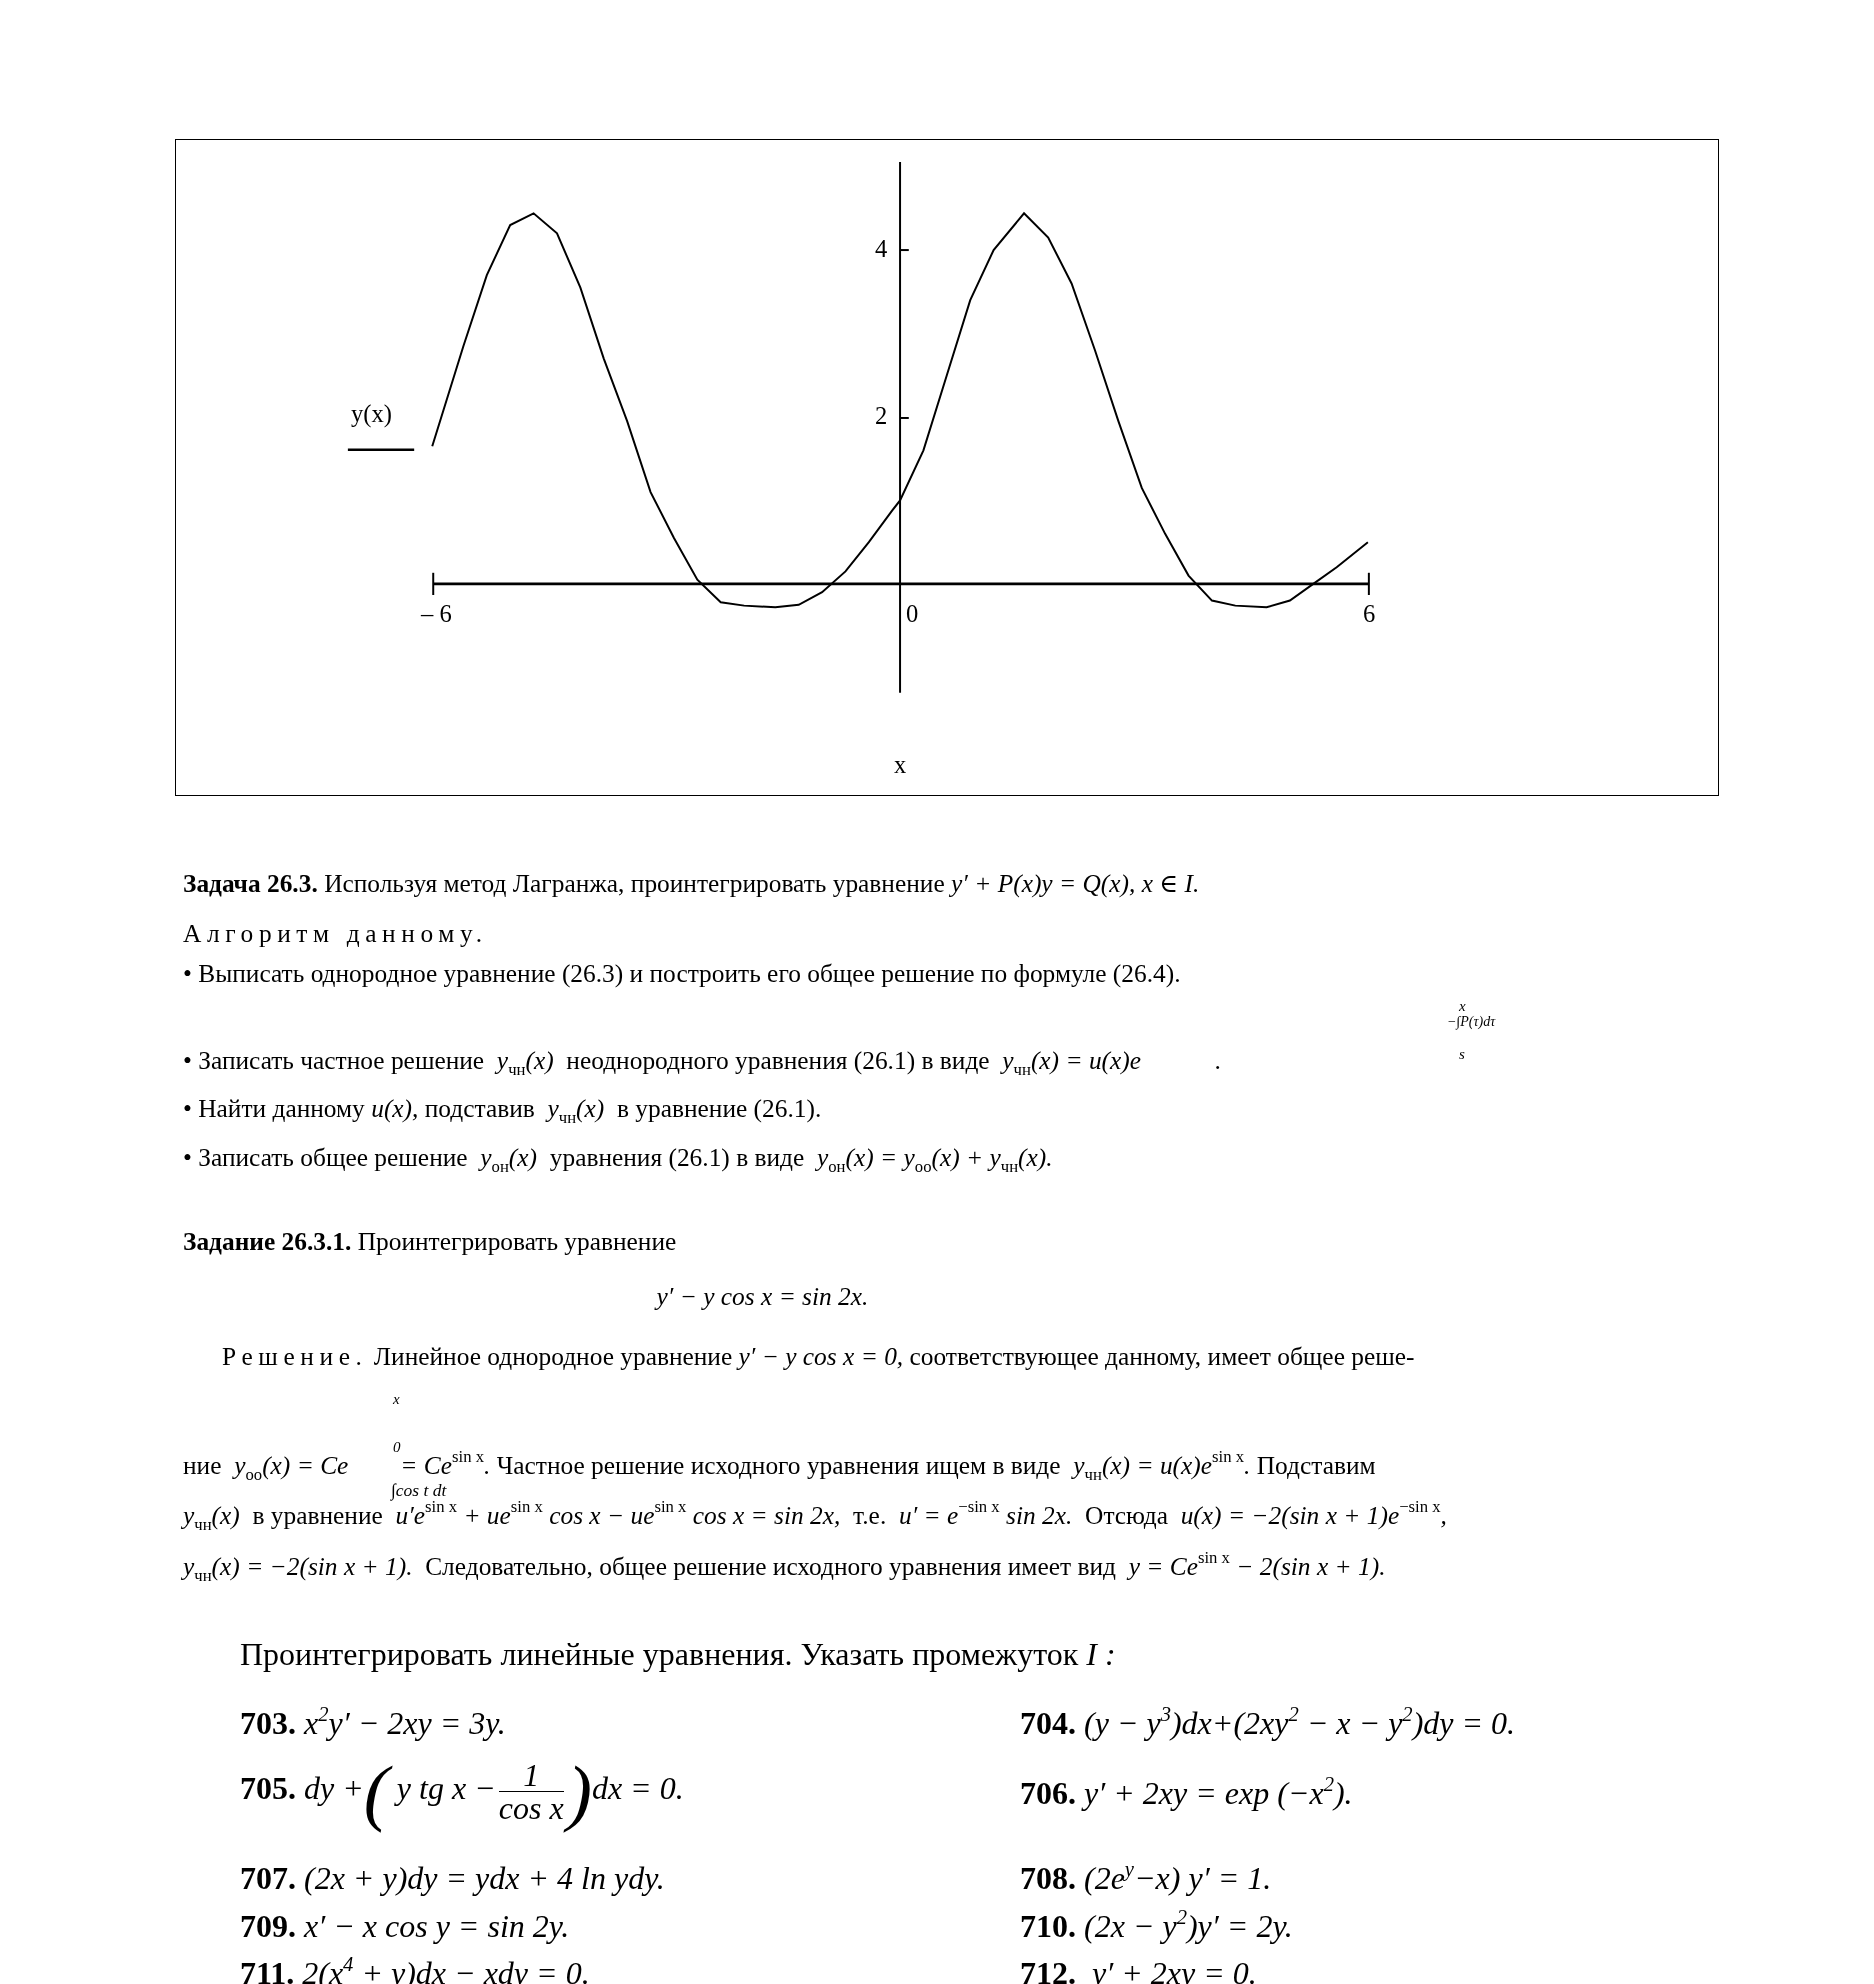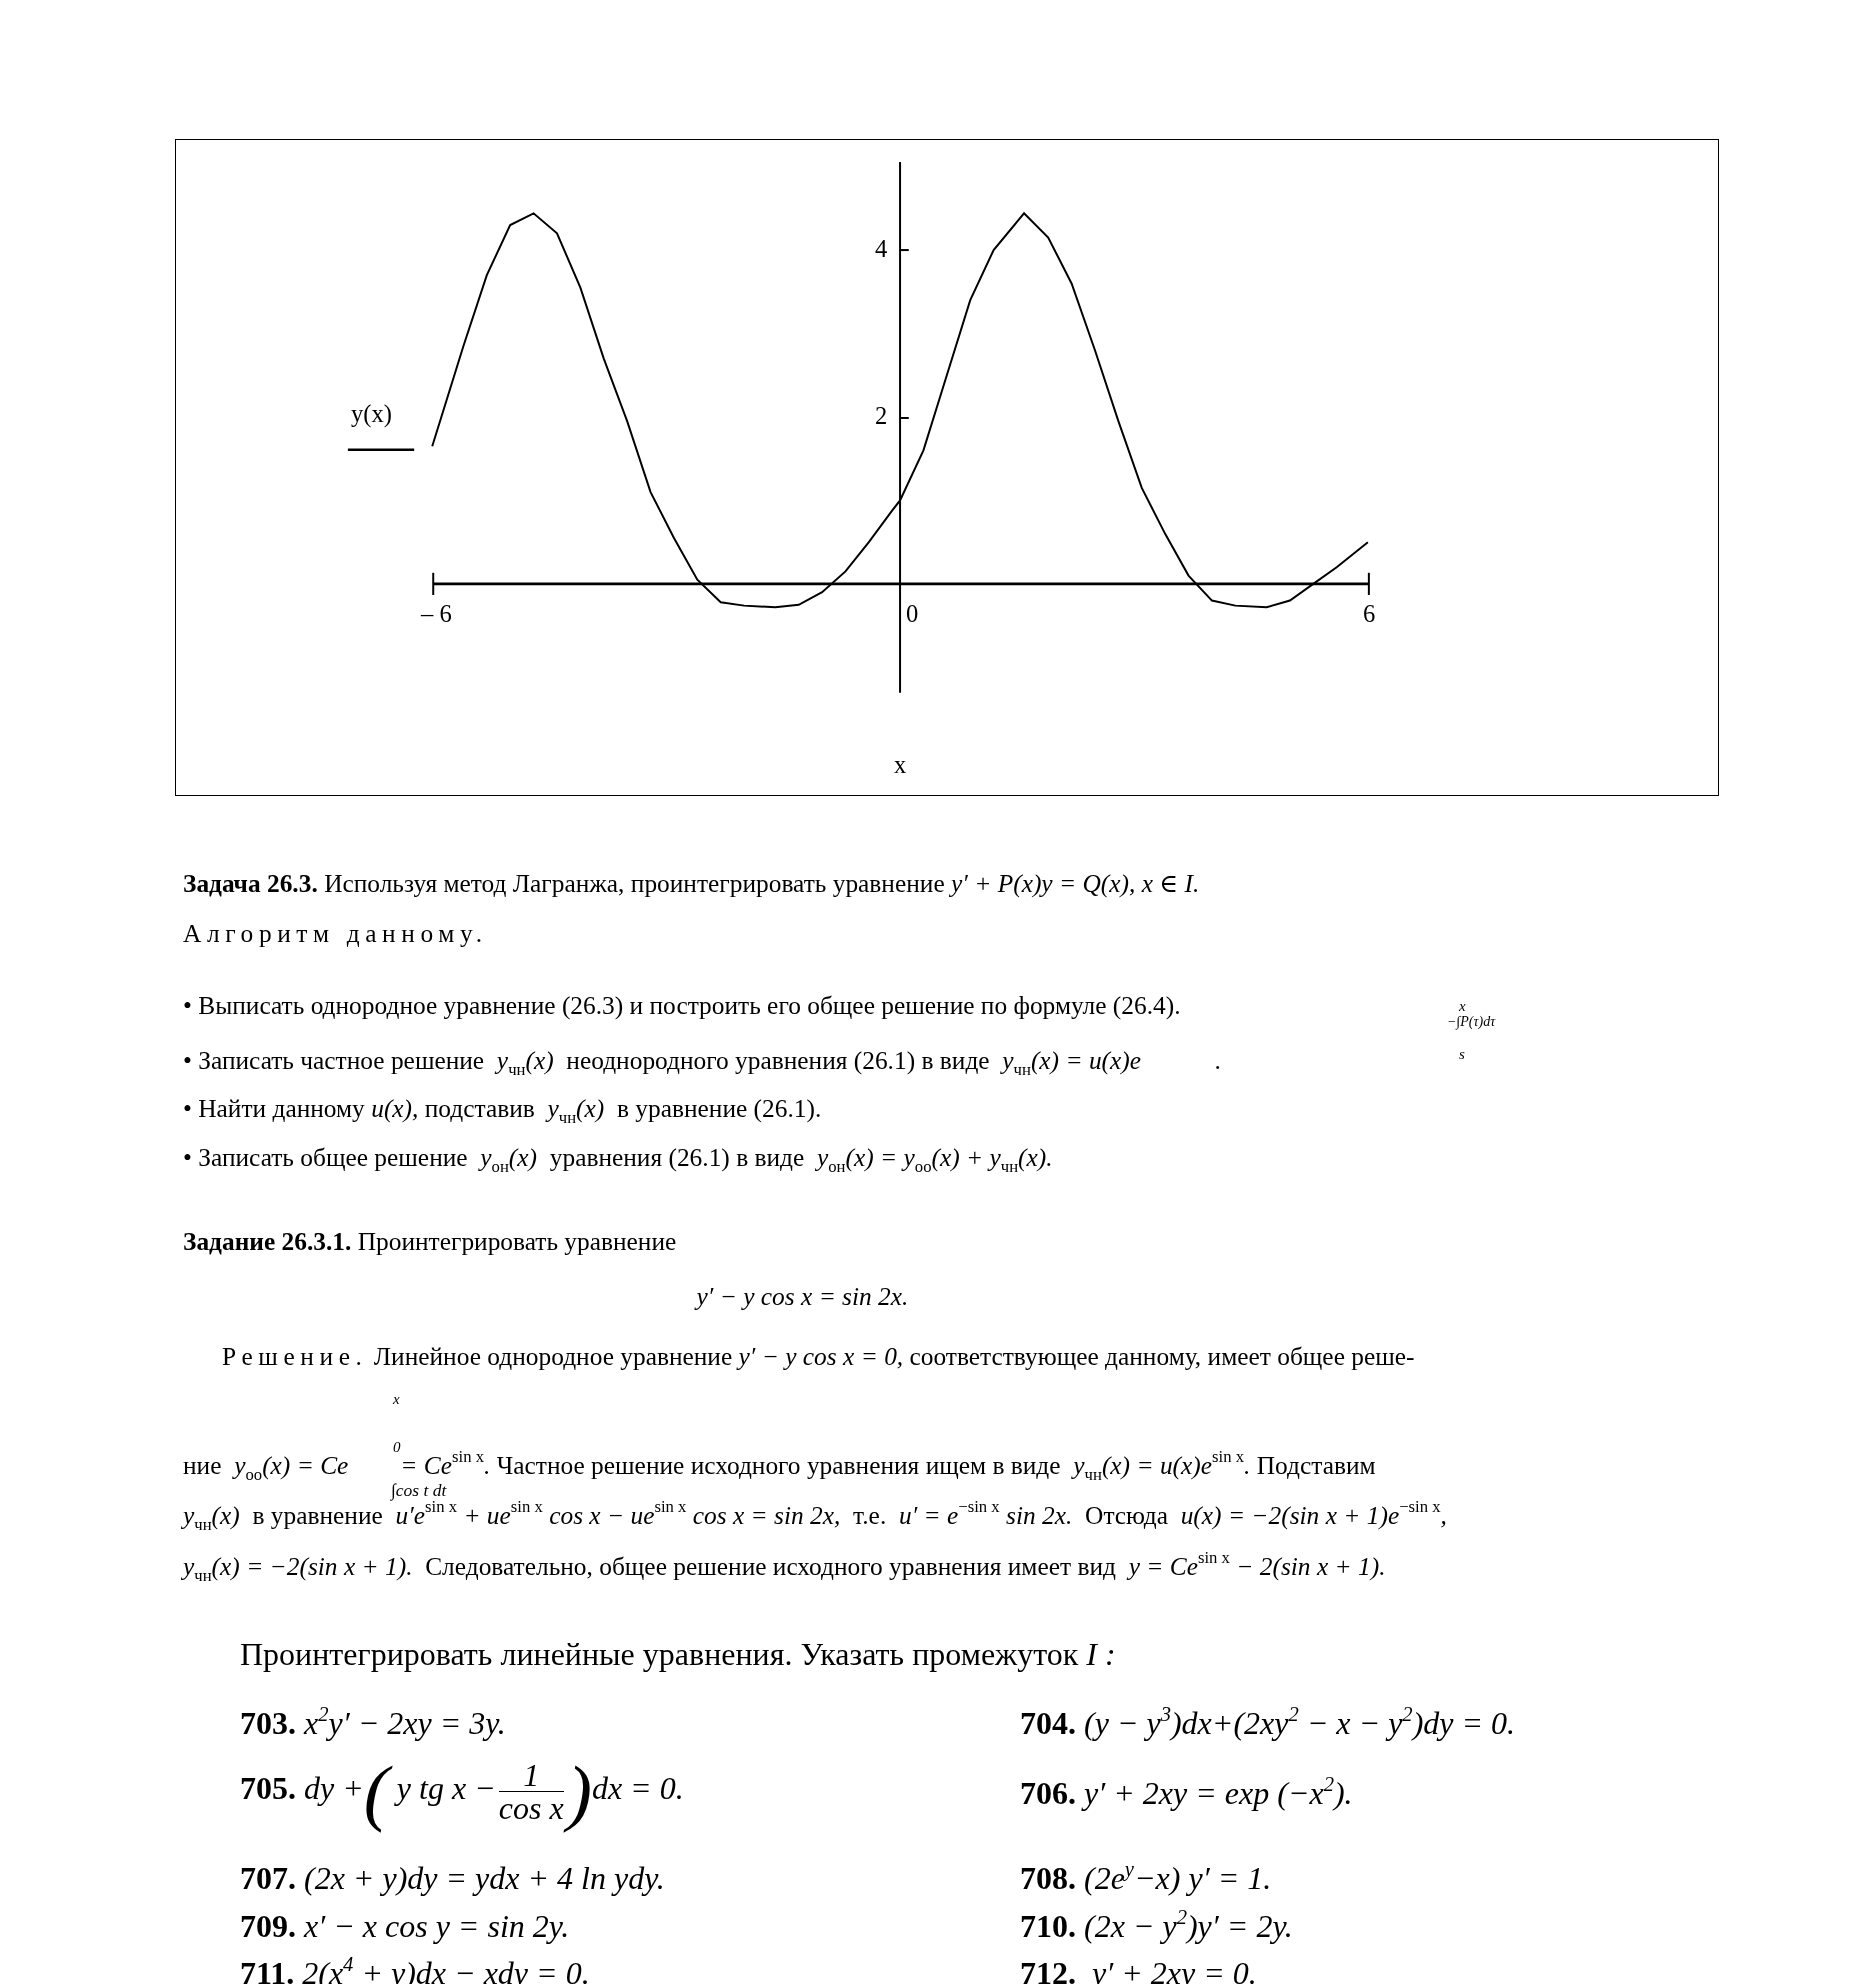--- a/index.html
+++ b/index.html
@@ -14,21 +14,21 @@
   
   .line { position: absolute; left: 183px; font-size: 25.4px; line-height: 1; white-space: nowrap; }
   .b { font-weight: bold; }
   .i { font-style: italic; }
   .spaced { letter-spacing: 5.6px; }
   .sub { font-size: 16.7px; vertical-align: -6.4px; font-style: normal; }
   .sup { font-size: 16.7px; vertical-align: 12px; font-style: normal; margin-top: 8px; }
   .ex { position: absolute; font-size: 32px; white-space: nowrap; line-height: 1; }
   .ex .num { font-weight: bold; }
   .ex sup { font-size: 20.6px; vertical-align: 13.5px; line-height: 0; }
-  .center { left: 0; width: 1525px; text-align: center; margin-left: 40px; }
+  .center { left: 0; width: 1525px; text-align: center; }
   .frac { display: inline-block; vertical-align: middle; text-align: center; margin: 0 3.2px; }
   .frac .n { display: block; border-bottom: 1.6px solid #000; padding: 0 4px; }
   .frac .d { display: block; }
   .paren-big { font-size: 75px; vertical-align: middle; font-weight: 100; line-height: 0.8; }
   .intgl { position: absolute; font-size: 15px; font-style: italic; }
 </style>
 </head>
 <body>
 
 <div id="chart-frame" class="abs">
@@ -54,21 +54,21 @@
 </div>
 
 <div class="line" style="top:871px;">
   <span class="b">Задача 26.3.</span>
   <span>Используя метод Лагранжа, проинтегрировать уравнение</span>
   <span class="i">y′ + P(x)y = Q(x), x ∈ I.</span>
 </div>
 
 <div class="line spaced" style="top:921px;">Алгоритм данному.</div>
 
-<div class="line" style="top:961px;margin-top:32px;">
+<div class="line" style="top:961px;">
   <span>•</span>
   <span>Выписать однородное уравнение (26.3) и построить его общее решение по формуле (26.4).</span>
 </div>
 
 <div class="intgl" style="left:1459px; top:998px;">x</div>
 <div class="intgl" style="left:1447px; top:1014px; font-size:14px;">−∫P(τ)dτ</div>
 <div class="intgl" style="left:1459px; top:1046px;">s</div>
 
 <div class="line" style="top:1048px;">
   <span>•</span>

